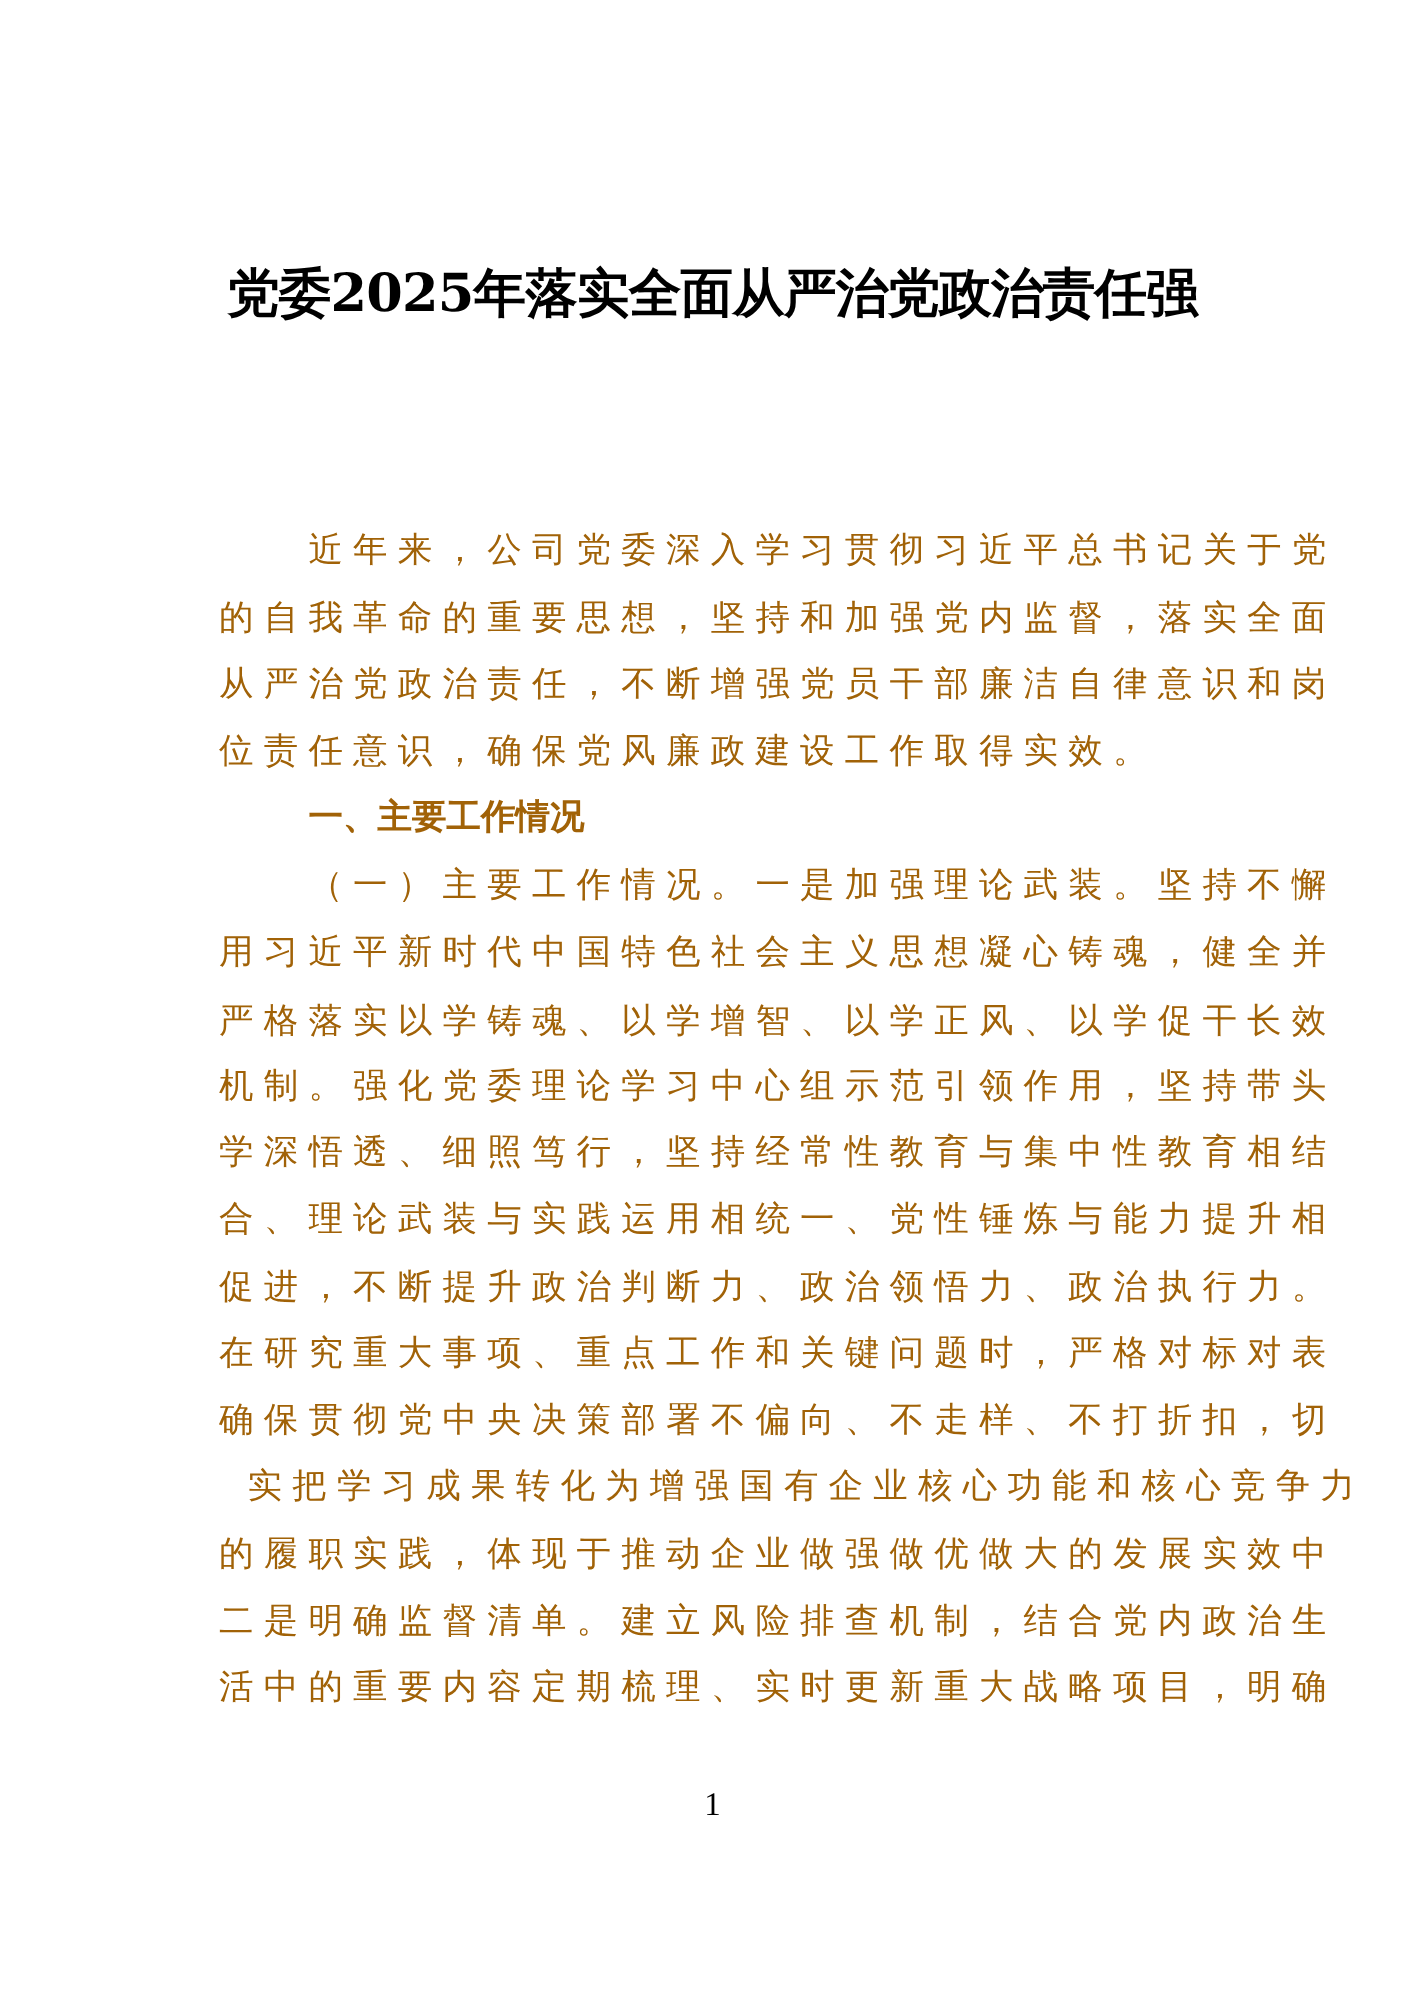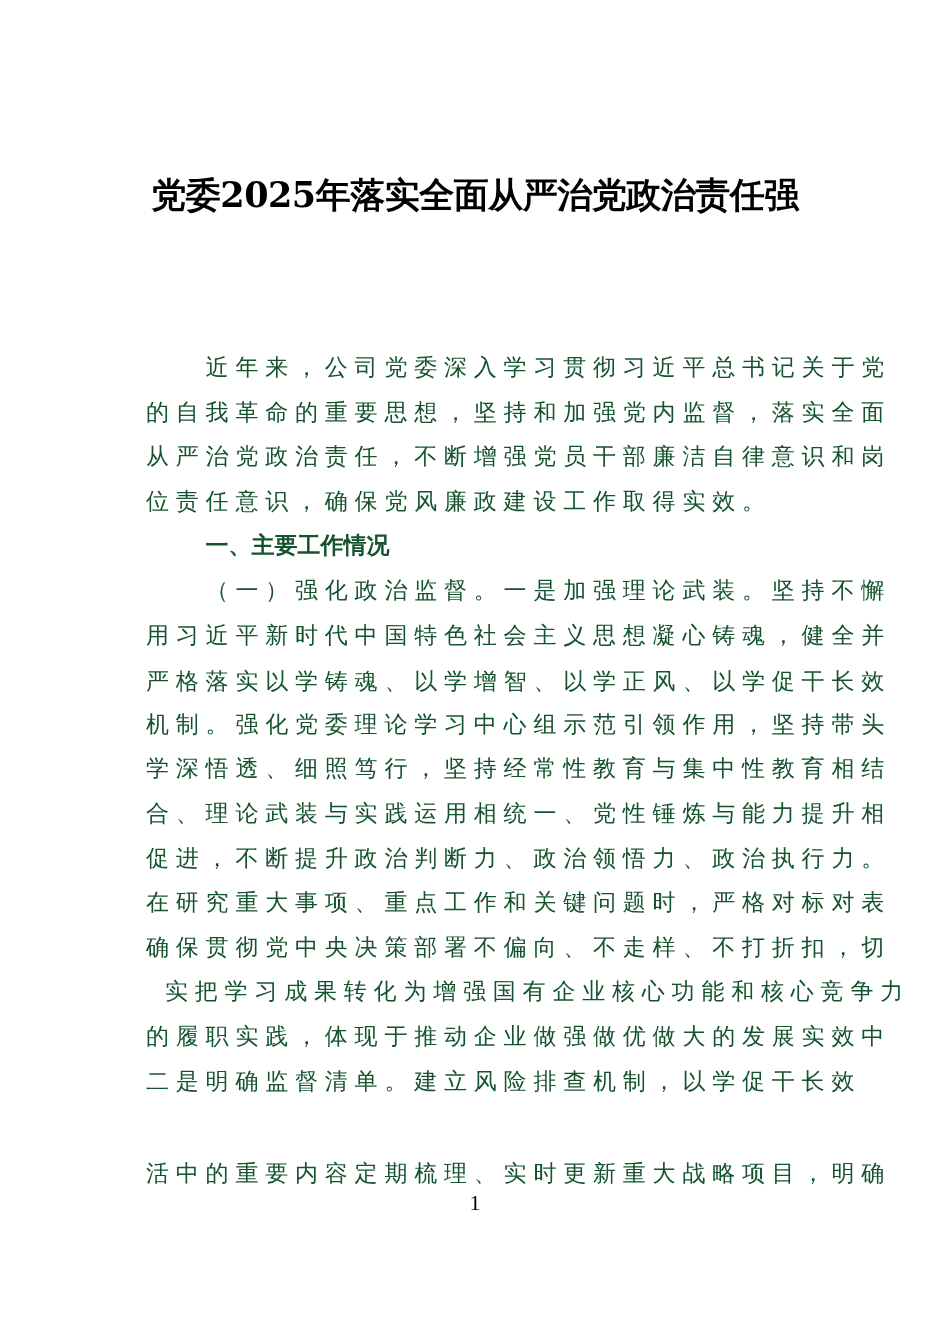--- a/index.html
+++ b/index.html
@@ -8,49 +8,49 @@
   .title {
     position:absolute; left:0; width:950px; text-align:center;
     font-family:"DejaVu Serif", "Liberation Serif", serif; font-weight:bold;
     font-size:35px; color:#000; letter-spacing:-0.5px; white-space:nowrap;
   }
   .t1 { top:172px; }
   .t2 { top:237px; }
   .line {
     position:absolute; left:146px; white-space:nowrap;
     font-family:"DejaVu Sans", "Liberation Sans", sans-serif;
-    font-size:23px; color:#14532d; letter-spacing:6.8px; line-height:30px;
+    font-size:23px; color:#a16207; letter-spacing:6.8px; line-height:30px;
   }
   .heading { font-weight:bold; letter-spacing:0px; font-size:23px; }
   .pagenum {
     position:absolute; top:1190px; left:0; width:950px; text-align:center;
     font-family:"Liberation Serif", serif; font-size:22px; color:#000;
   }
 </style>
 </head>
 <body>
 
 <div class="page">
   <div class="title t1">党委2025年落实全面从严治党政治责任强</div>
 
   <div id="body">
       <div class="line" style="top: 352px; left: 205.6px;">近年来，公司党委深入学习贯彻习近平总书记关于党</div>
       <div class="line" style="top: 396.6px;">的自我革命的重要思想，坚持和加强党内监督，落实全面</div>
       <div class="line" style="top: 441.2px;">从严治党政治责任，不断增强党员干部廉洁自律意识和岗</div>
       <div class="line" style="top: 485.8px;">位责任意识，确保党风廉政建设工作取得实效。</div>
       <div class="line heading" style="top: 530.4px; left: 205.6px;">一、主要工作情况</div>
-      <div class="line" style="top: 575px; left: 205.6px;">（一）强化政治监督。一是加强理论武装。坚持不懈</div>
+      <div class="line" style="top: 575px; left: 205.6px;">（一）主要工作情况。一是加强理论武装。坚持不懈</div>
       <div class="line" style="top: 619.6px;">用习近平新时代中国特色社会主义思想凝心铸魂，健全并</div>
       <div class="line" style="top: 666px;">严格落实以学铸魂、以学增智、以学正风、以学促干长效</div>
       <div class="line" style="top: 708.8px;">机制。强化党委理论学习中心组示范引领作用，坚持带头</div>
       <div class="line" style="top: 753.4px;">学深悟透、细照笃行，坚持经常性教育与集中性教育相结</div>
       <div class="line" style="top: 798px;">合、理论武装与实践运用相统一、党性锤炼与能力提升相</div>
       <div class="line" style="top: 842.6px;">促进，不断提升政治判断力、政治领悟力、政治执行力。</div>
       <div class="line" style="top: 887.2px;">在研究重大事项、重点工作和关键问题时，严格对标对表</div>
       <div class="line" style="top: 931.8px;">确保贯彻党中央决策部署不偏向、不走样、不打折扣，切</div>
       <div class="line" style="top: 976.4px; margin-left: 19px;">实把学习成果转化为增强国有企业核心功能和核心竞争力</div>
       <div class="line" style="top: 1021px;">的履职实践，体现于推动企业做强做优做大的发展实效中</div>
-      <div class="line" style="top: 1065.6px;">二是明确监督清单。建立风险排查机制，以学促干长效</div>
-      <div class="line" style="top: 1110.2px; margin-top: 48px;">活中的重要内容定期梳理、实时更新重大战略项目，明确</div>
+      <div class="line" style="top: 1065.6px;">二是明确监督清单。建立风险排查机制，结合党内政治生</div>
+      <div class="line" style="top: 1110.2px;">活中的重要内容定期梳理、实时更新重大战略项目，明确</div>
     </div>
 
   <div class="pagenum">1</div>
 </div>
 
 </body></html>

